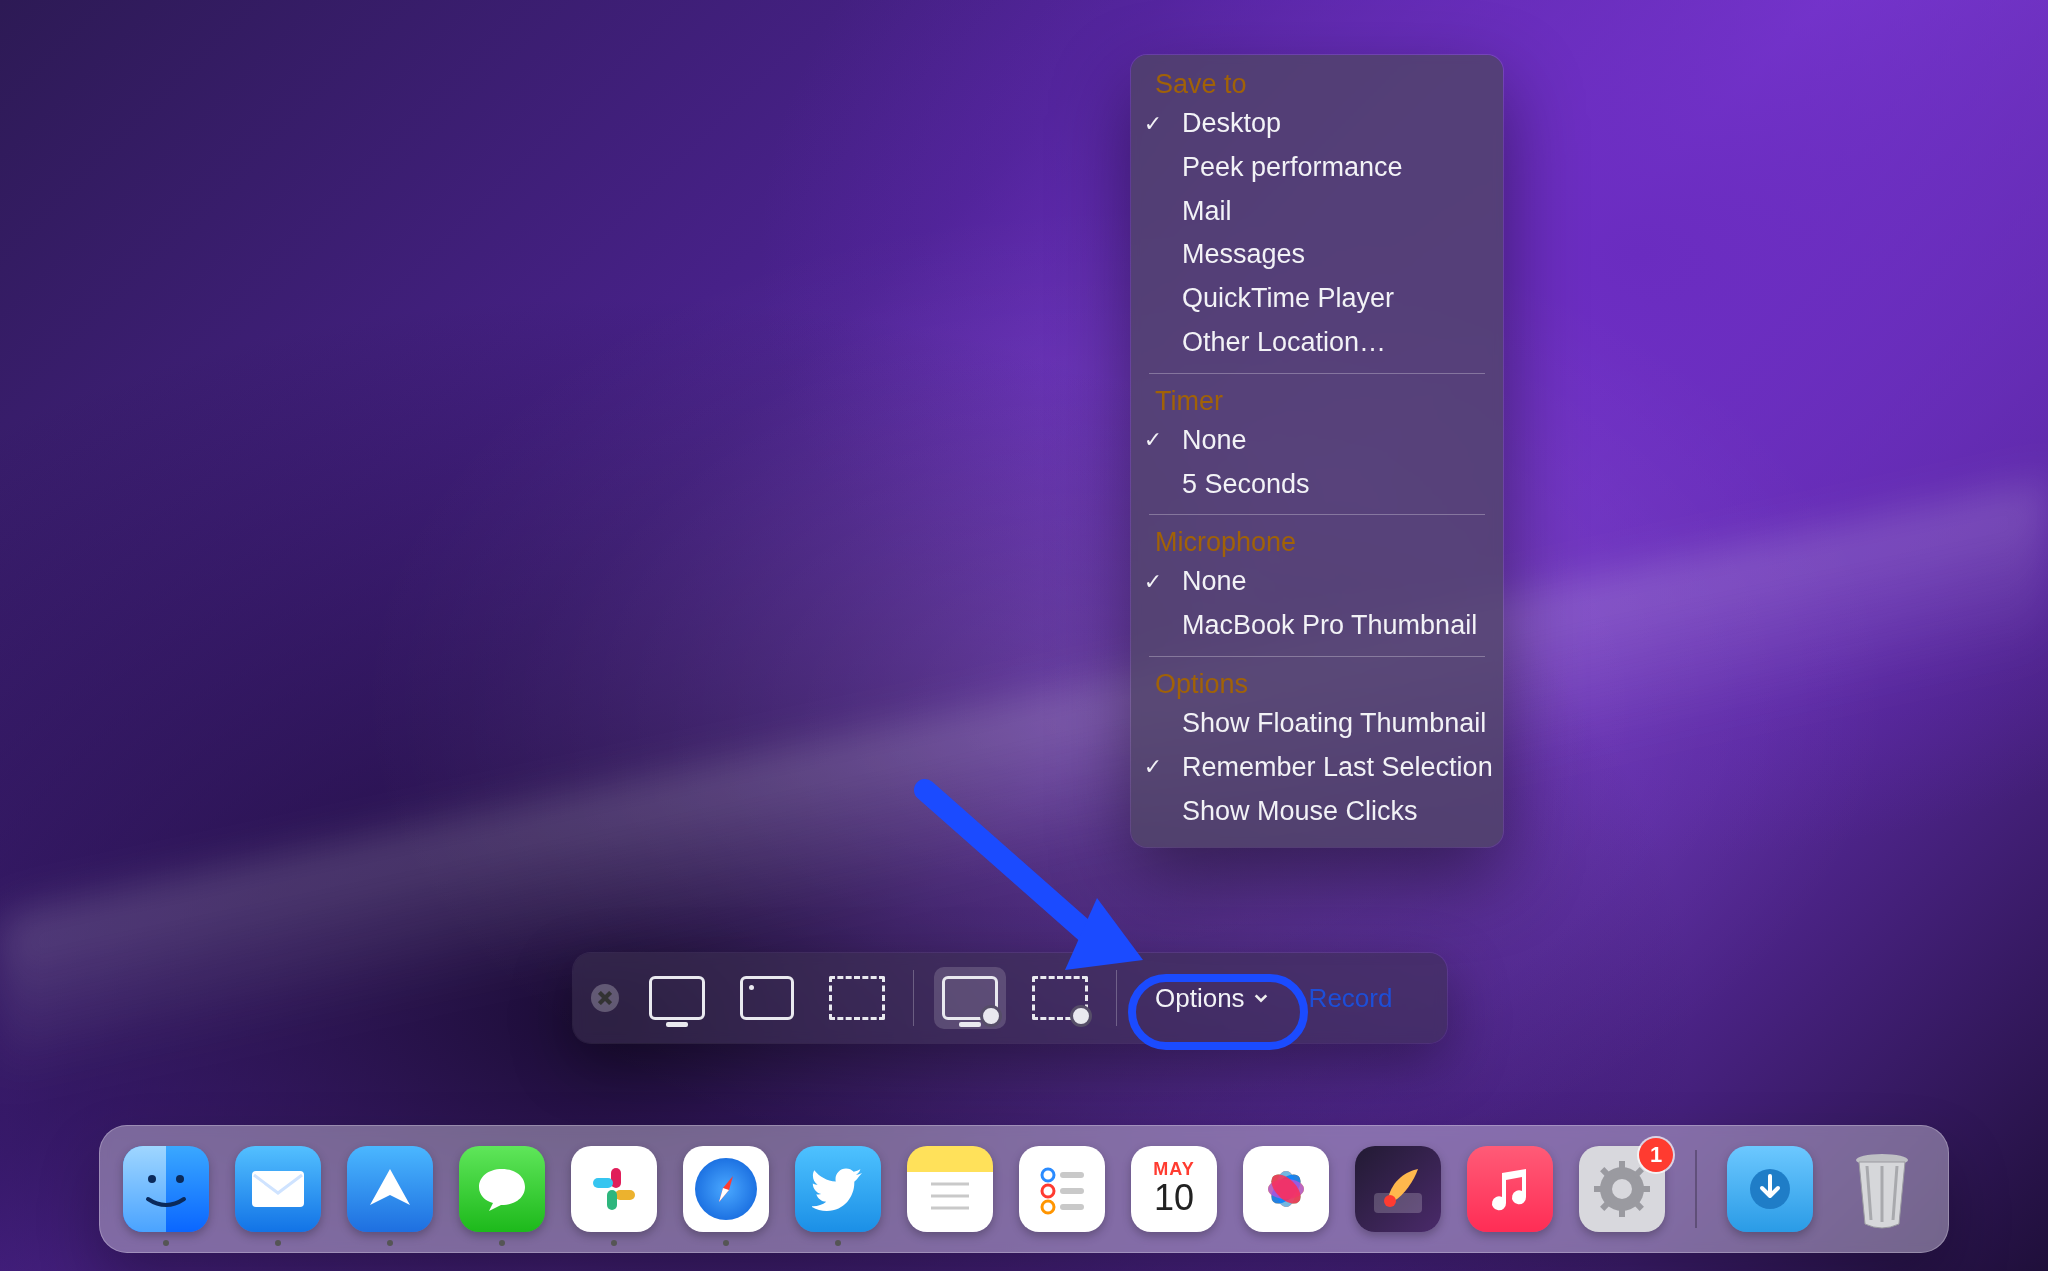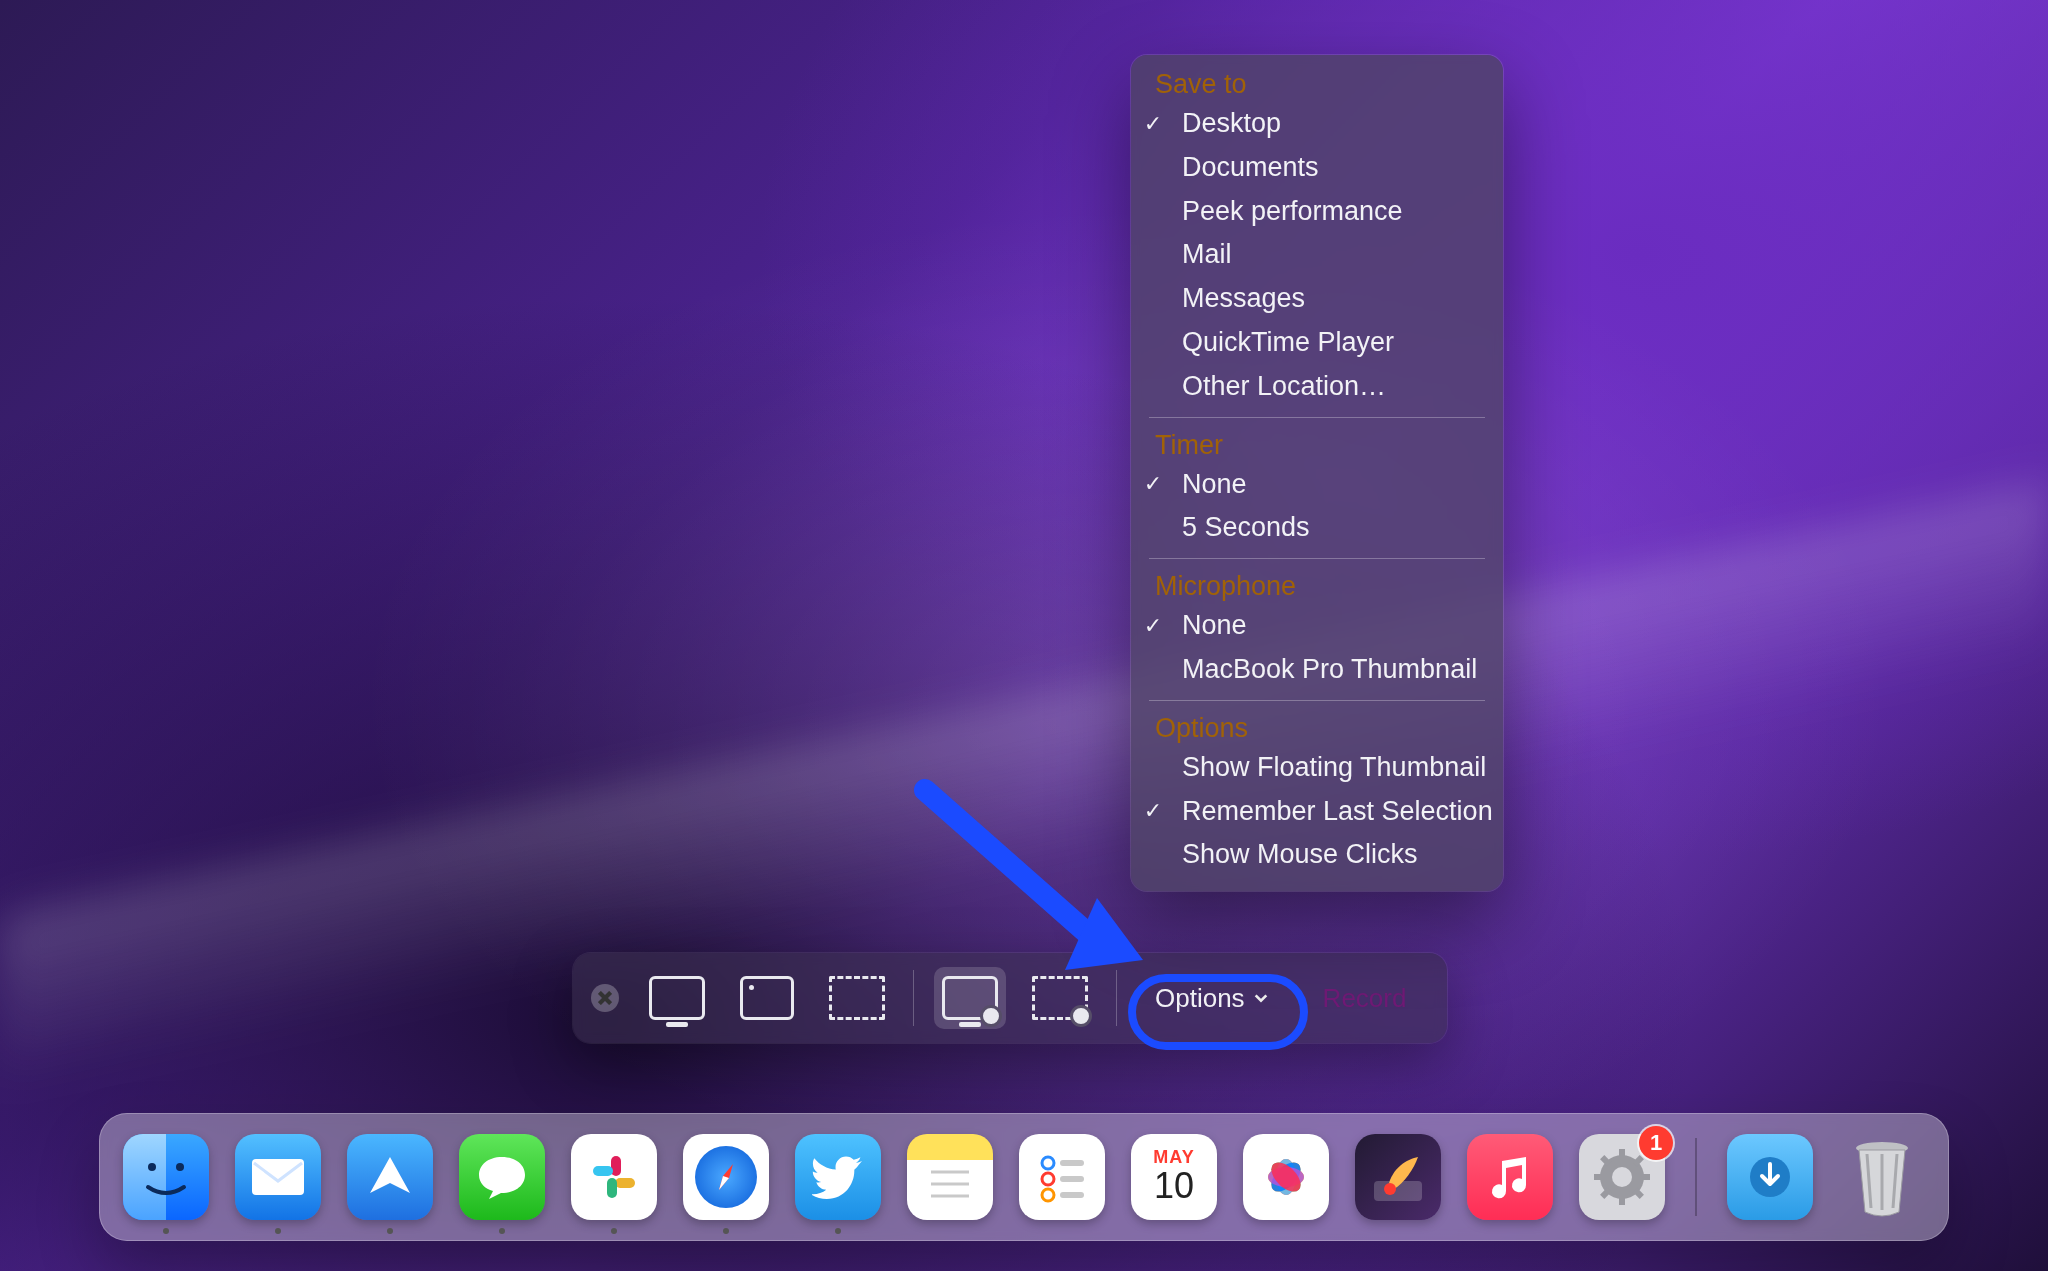--- a/index.html
+++ b/index.html
@@ -82,21 +82,21 @@
 
   .rec-dot{position:absolute;right:4px;bottom:2px;width:16px;height:16px;border-radius:50%;background:#e9e9ef;border:3px solid rgba(60,50,80,0.85);}
 
   .options-btn{
     display:flex;align-items:center;gap:8px;
     font-size:26px;color:#f2f2f6;
     padding:6px 18px;border-radius:10px;
     position:relative;
   }
   .options-btn .chev{width:16px;height:16px;}
-  .record-btn{font-size:26px;color:#701a75;margin-left:36px;}
+  .record-btn{font-size:26px;color:#1d4ed8;margin-left:22px;}
 
   
   .annot-oval{
     position:absolute;
     left:1128px; top:974px;
     width:164px;height:60px;
     border:8px solid #1b4bff;
     border-radius:40px;
     pointer-events:none;
     z-index:40;
@@ -140,21 +140,21 @@
   .menu-item .label{flex:1;margin-left:17px;}
   .menu-divider{
     height:1px;background:rgba(255,255,255,0.28);
     margin:8px 18px;
   }
 
   
   .dock{
     position:absolute;
     left:50%; transform:translateX(-50%);
-    bottom:30px;
+    bottom:18px;
     height:108px;
     padding:10px 24px;
     border-radius:28px;
     background:rgba(230,226,240,0.40);
     box-shadow:0 0 0 1px rgba(255,255,255,0.25) inset, 0 30px 60px rgba(0,0,0,0.25);
     display:flex;align-items:center;gap:26px;
     z-index:30;
     backdrop-filter: blur(6px);
   }
   .dock-sep{width:2px;height:78px;background:rgba(0,0,0,0.25);margin:0 4px;}
@@ -255,24 +255,20 @@
 
 <div class="menu">
 
   <div class="menu-section-title">Save to</div>
   <div class="menu-item">
       <span class="check">✓</span>
       <span class="label">Desktop</span>
     </div>
   <div class="menu-item">
       <span class="check"></span>
-      <span class="label">Documents</span>
-    </div>
-  <div class="menu-item">
-      <span class="check"></span>
       <span class="label">Peek performance</span>
     </div>
   <div class="menu-item">
       <span class="check"></span>
       <span class="label">Mail</span>
     </div>
   <div class="menu-item">
       <span class="check"></span>
       <span class="label">Messages</span>
     </div>

